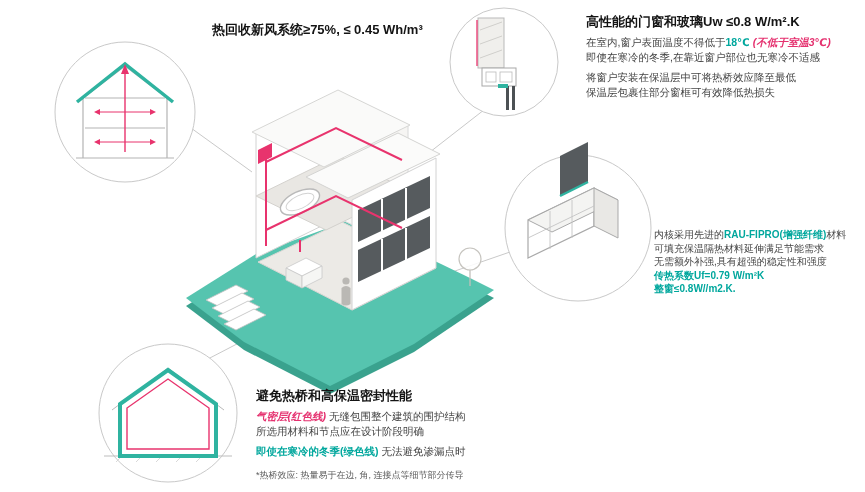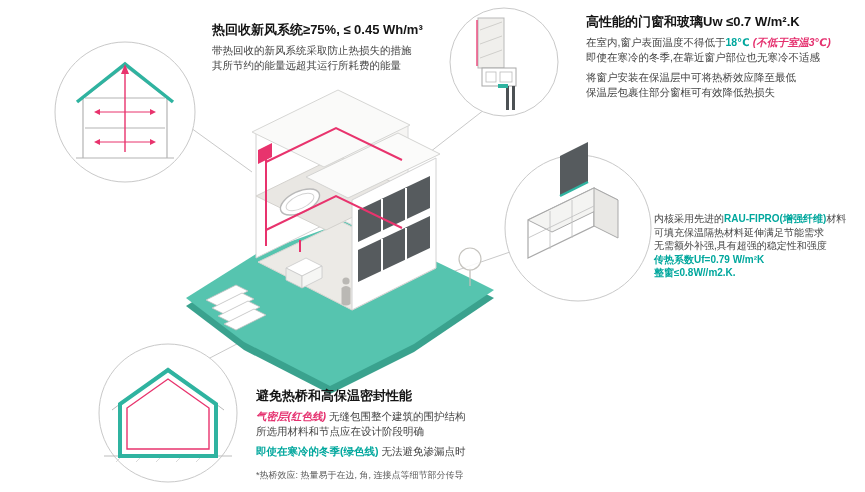--- a/index.html
+++ b/index.html
@@ -167,39 +167,35 @@
         </g>
         <polyline points="112,410 168,368 224,410" stroke="#b9b9b9" stroke-width="1" fill="none"></polyline>
         <polygon points="120,456 120,404 168,370 216,404 216,456" fill="#ffffff" stroke="#2fb3a0" stroke-width="4"></polygon>
         <polygon points="127,449 127,408 168,379 209,408 209,449" fill="none" stroke="#e8336d" stroke-width="1.4"></polygon>
       </g>
     </g>
   </svg>
 
   <div class="block" style="left:212px; top:22px; width:262px;">
     <div class="title">热回收新风系统≥75%, ≤ 0.45 Wh/m³</div>
-    <div class="body">
-      <div>带热回收的新风系统采取防止热损失的措施</div>
-      <div>其所节约的能量远超其运行所耗费的能量</div>
-    </div>
   </div>
 
   <div class="block" style="left:586px; top:14px; width:274px;">
-    <div class="title">高性能的门窗和玻璃Uw ≤0.7 W/m².K</div>
+    <div class="title">高性能的门窗和玻璃Uw ≤0.8 W/m².K</div>
     <div class="body">
       <div><span>在室内,窗户表面温度不得低于</span><span class="teal bold">18℃</span><span class="magenta bold"> (不低于室温3℃)</span></div>
       <div>即使在寒冷的冬季,在靠近窗户部位也无寒冷不适感</div>
       <div class="gap"></div>
       <div>将窗户安装在保温层中可将热桥效应降至最低</div>
       <div>保温层包裹住部分窗框可有效降低热损失</div>
     </div>
   </div>
 
   <div class="block" style="left:654px; top:212px; width:208px;">
-    <div class="body small" style="margin-top:0;">
+    <div class="body small" style="margin-top:16px;">
       <div><span>内核采用先进的</span><span class="teal bold">RAU-FIPRO(增强纤维)</span><span>材料</span></div>
       <div>可填充保温隔热材料延伸满足节能需求</div>
       <div>无需额外补强,具有超强的稳定性和强度</div>
       <div class="teal bold">传热系数Uf=0.79 W/m²K</div>
       <div class="teal bold">整窗≤0.8W//m2.K.</div>
     </div>
   </div>
 
   <div class="block" style="left:256px; top:388px; width:316px;">
     <div class="title">避免热桥和高保温密封性能</div>

